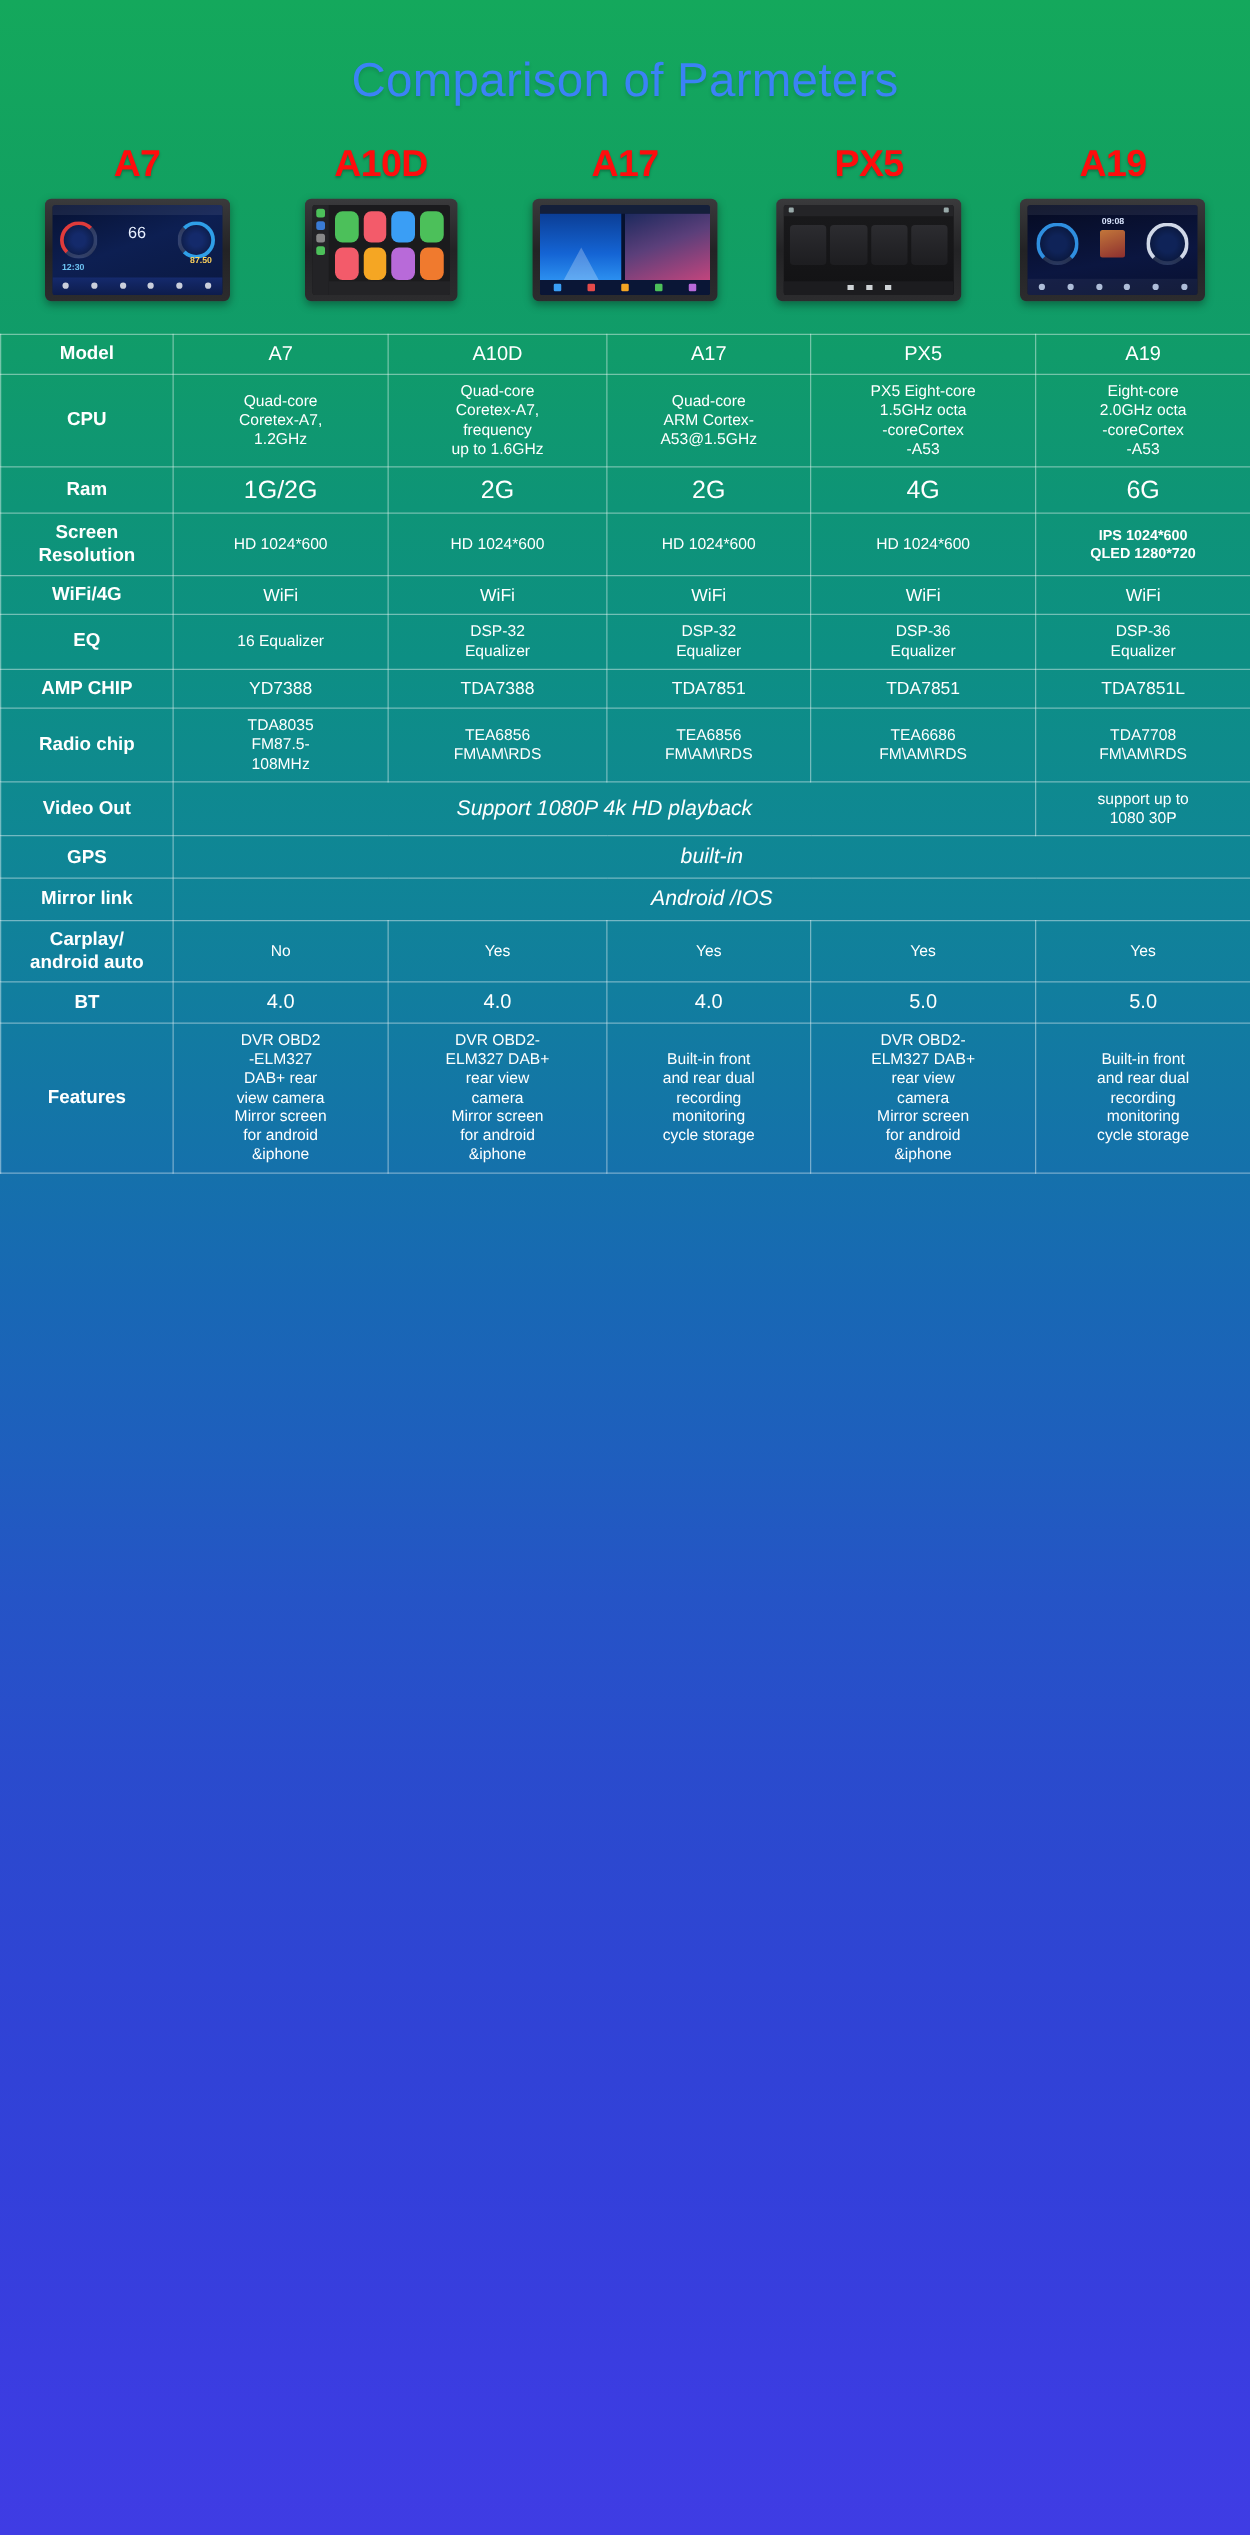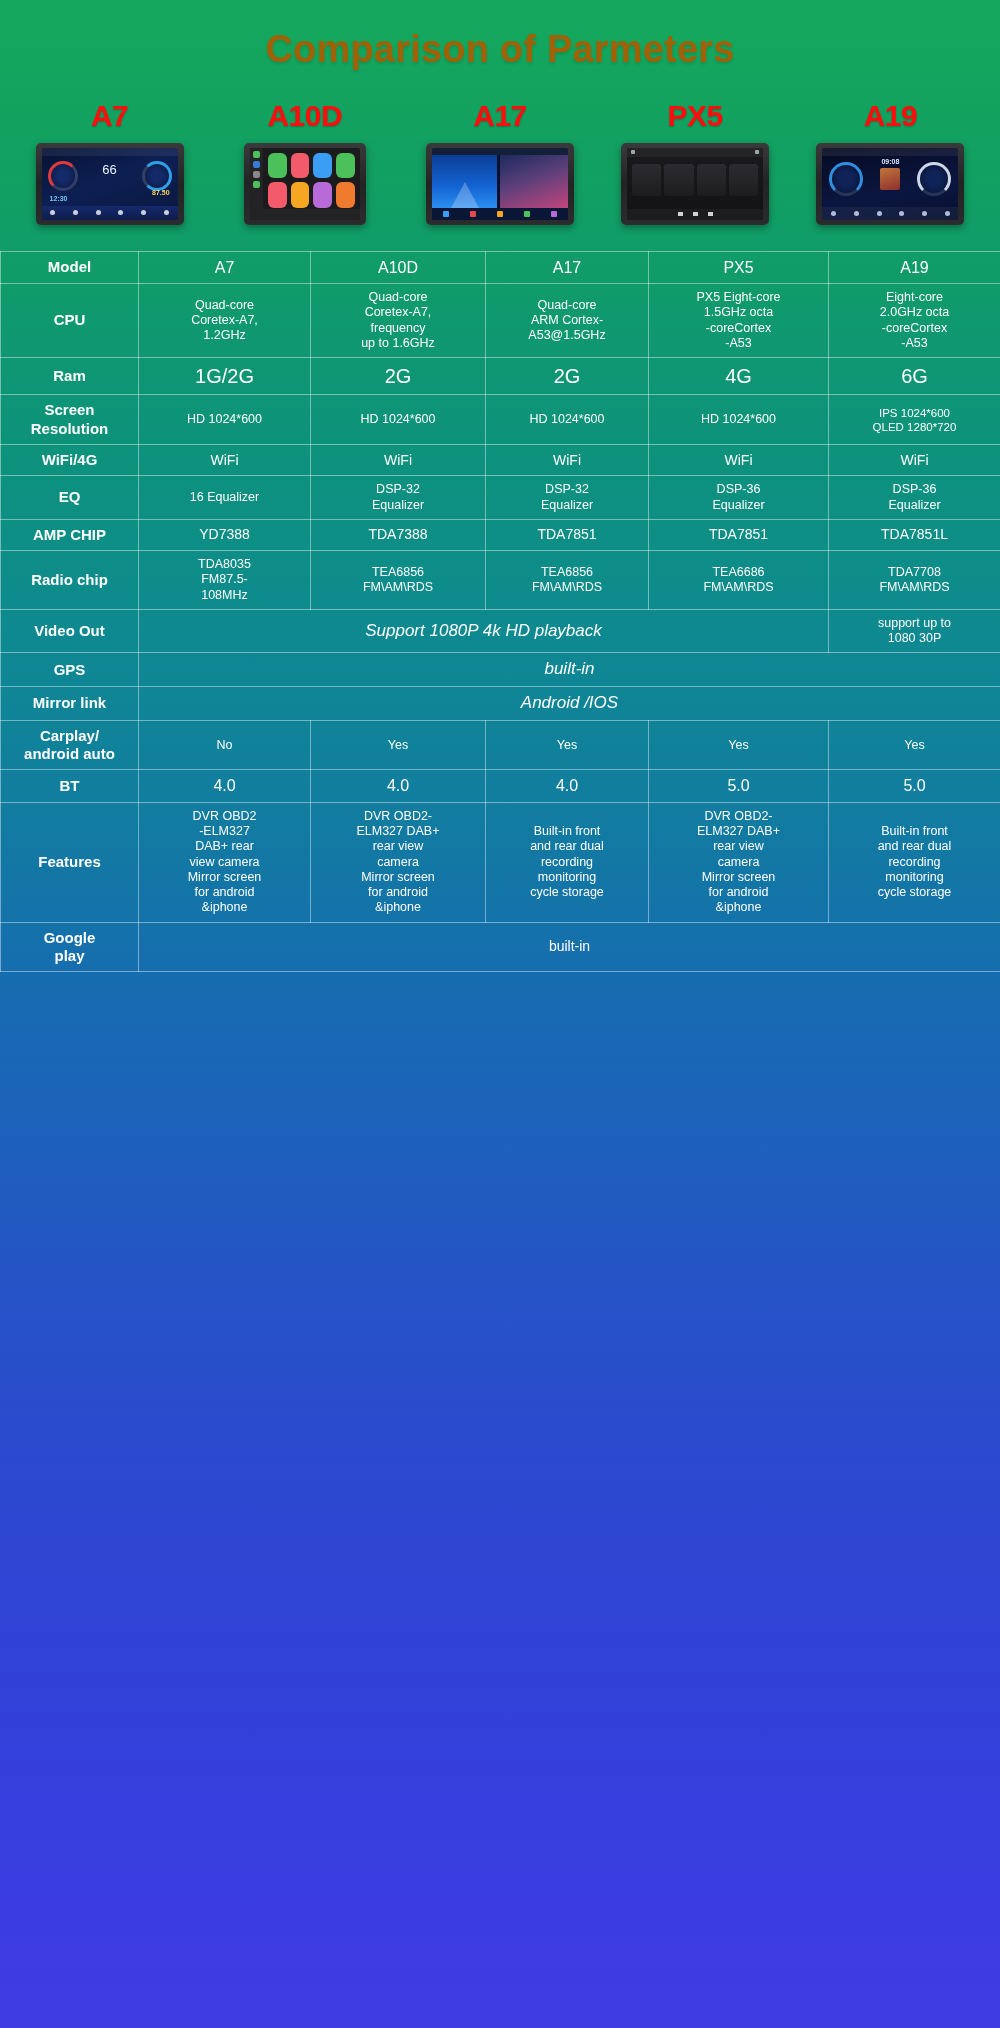--- a/index.html
+++ b/index.html
@@ -29,28 +29,28 @@
     overflow: hidden;
     position: relative;
   }
 
   
   .header {
     padding-top: 28px;
     text-align: center;
   }
   .title {
-    color: #a16207;
+    color: #3b82f6;
     font-size: 38px;
-    font-weight: bold;
+    font-weight: normal;
     line-height: 1.12;
     letter-spacing: 0.2px;
     text-shadow: 0 2px 3px rgba(0,0,0,0.12);
     max-width: 560px;
-    margin: 0 auto;
+    margin: 16px auto;
   }
 
   
   .products {
     display: flex;
     margin-top: 28px;
     padding: 0 12px;
   }
   .product {
     flex: 1;
@@ -244,21 +244,21 @@
     font-weight: bold;
     font-size: 15px;
   }
   td.val {
     font-size: 14px;
     font-weight: 400;
   }
   td.val.big { font-size: 20px; }
   td.val.mid { font-size: 16px; }
   td.val.sm { font-size: 12.5px; }
-  td.val.xs { font-size: 11.5px; }
+  td.val.xs { font-size: 11.5px; font-weight: bold; }
   td.val.span { font-size: 17px; font-style: italic; }
 </style>
 </head>
 <body>
 
 <div class="header">
   <div class="title">Comparison of Parmeters</div>
 </div>
 
 <div class="products">
@@ -552,21 +552,16 @@
 Mirror screen
 for android
 &amp;iphone</td>
       <td class="val sm ml" style="white-space: pre-line;">Built-in front
 and rear dual
 recording
 monitoring
 cycle storage</td>
     </tr>
 
-    <tr>
-      <td class="rowhead ml" style="white-space: pre-line;">Google
-play</td>
-      <td class="val" colspan="5">built-in</td>
-    </tr>
 
   </tbody>
 </table>
 </div>
 
 </body></html>

